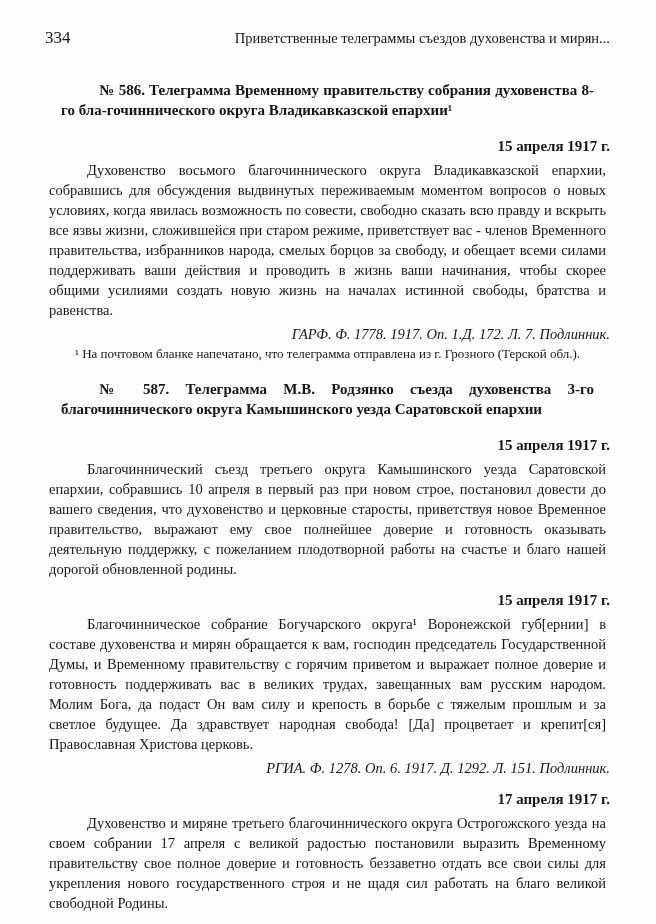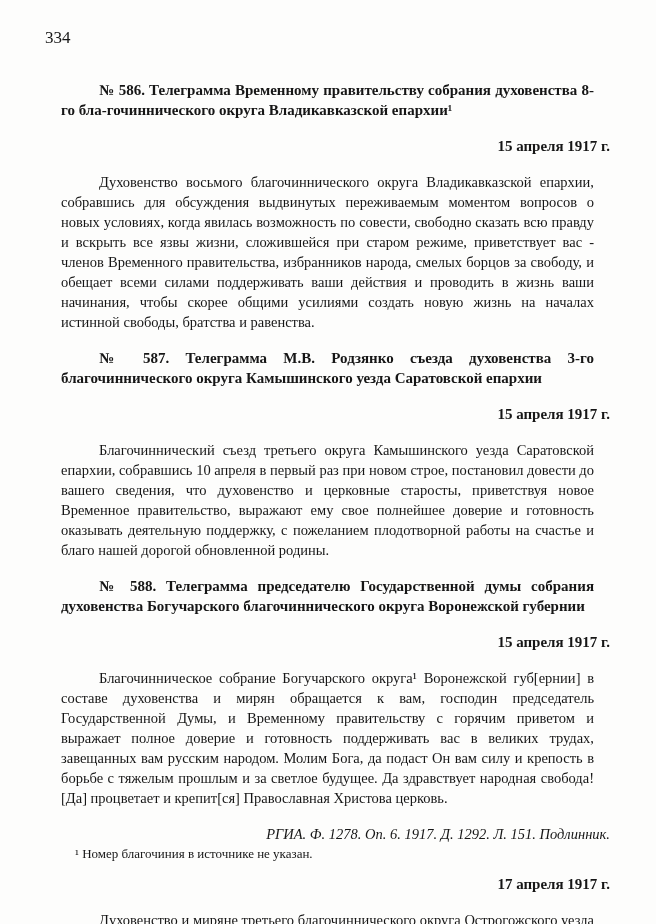--- a/index.html
+++ b/index.html
@@ -48,21 +48,21 @@
     font-size: 15px;
     line-height: 20px;
     text-align: right;
     margin: 0;
   }
   .entry-body {
     font-size: 14.5px;
     line-height: 20px;
     text-align: justify;
     text-indent: 38px;
-    margin: 16px;
+    margin: 4px;
   }
   .entry-source {
     font-style: italic;
     font-size: 14.5px;
     line-height: 20px;
     text-align: right;
     margin: 0;
   }
   .entry-footnote {
     font-size: 13px;
@@ -72,40 +72,41 @@
     margin: 0;
   }
 </style>
 </head>
 <body>
 
 <div class="page">
 
   <div class="page-header">
     <span class="page-number">334</span>
+    <span class="running-title">Приветственные телеграммы съездов духовенства и мирян...</span>
   </div>
 
   <div class="entry">
     <p class="entry-title">№ 586. Телеграмма Временному правительству собрания духовенства 8-го бла-гочиннического округа Владикавказской епархии¹</p>
     <p class="entry-date">15 апреля 1917 г.</p>
     <p class="entry-body">Духовенство восьмого благочиннического округа Владикавказской епархии, собравшись для обсуждения выдвинутых переживаемым моментом вопросов о новых условиях, когда явилась возможность по совести, свободно сказать всю правду и вскрыть все язвы жизни, сложившейся при старом режиме, приветствует вас - членов Временного правительства, избранников народа, смелых борцов за свободу, и обещает всеми силами поддерживать ваши действия и проводить в жизнь ваши начинания, чтобы скорее общими усилиями создать новую жизнь на началах истинной свободы, братства и равенства.</p>
+    <p class="entry-source">ГАРФ. Ф. 1778. 1917. Оп. 1.Д. 172. Л. 7. Подлинник.</p>
+    <p class="entry-footnote">¹ На почтовом бланке напечатано, что телеграмма отправлена из г. Грозного (Терской обл.).</p>
   </div>
 
   <div class="entry">
     <p class="entry-title">№ 587. Телеграмма М.В. Родзянко съезда духовенства 3-го благочиннического округа Камышинского уезда Саратовской епархии</p>
     <p class="entry-date">15 апреля 1917 г.</p>
     <p class="entry-body">Благочиннический съезд третьего округа Камышинского уезда Саратовской епархии, собравшись 10 апреля в первый раз при новом строе, постановил довести до вашего сведения, что духовенство и церковные старосты, приветствуя новое Временное правительство, выражают ему свое полнейшее доверие и готовность оказывать деятельную поддержку, с пожеланием плодотворной работы на счастье и благо нашей дорогой обновленной родины.</p>
   </div>
 
   <div class="entry">
-    <p class="entry-title">№ 588. Телеграмма председателю Государственной думы собрания духовенства Богучарского благочиннического округа Воронежской губернии</p>
     <p class="entry-date">15 апреля 1917 г.</p>
     <p class="entry-body">Благочинническое собрание Богучарского округа¹ Воронежской губ[ернии] в составе духовенства и мирян обращается к вам, господин председатель Государственной Думы, и Временному правительству с горячим приветом и выражает полное доверие и готовность поддерживать вас в великих трудах, завещанных вам русским народом. Молим Бога, да подаст Он вам силу и крепость в борьбе с тяжелым прошлым и за светлое будущее. Да здравствует народная свобода! [Да] процветает и крепит[ся] Православная Христова церковь.</p>
     <p class="entry-source">РГИА. Ф. 1278. Оп. 6. 1917. Д. 1292. Л. 151. Подлинник.</p>
-    <p class="entry-footnote">¹ Номер благочиния в источнике не указан.</p>
   </div>
 
   <div class="entry">
     <p class="entry-date">17 апреля 1917 г.</p>
     <p class="entry-body">Духовенство и миряне третьего благочиннического округа Острогожского уезда на своем собрании 17 апреля с великой радостью постановили выразить Временному правительству свое полное доверие и готовность беззаветно отдать все свои силы для укрепления нового государственного строя и не щадя сил работать на благо великой свободной Родины.</p>
 
   </div>
 
 </div>
 

